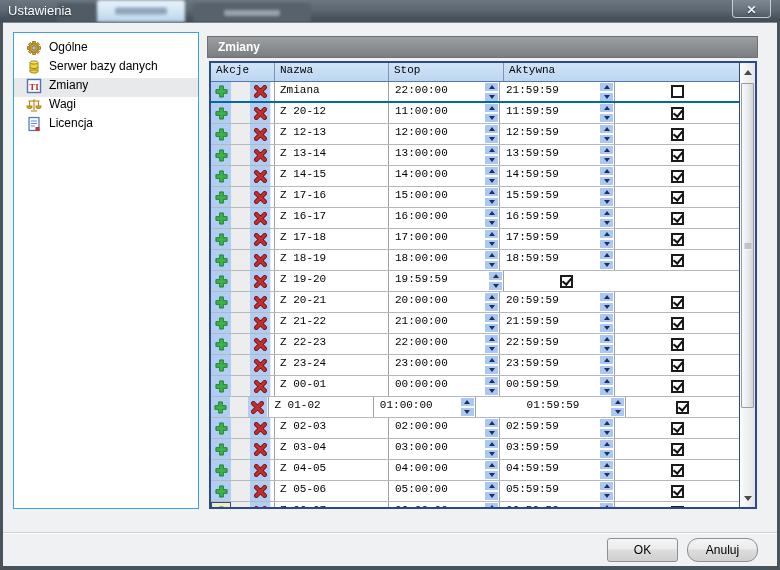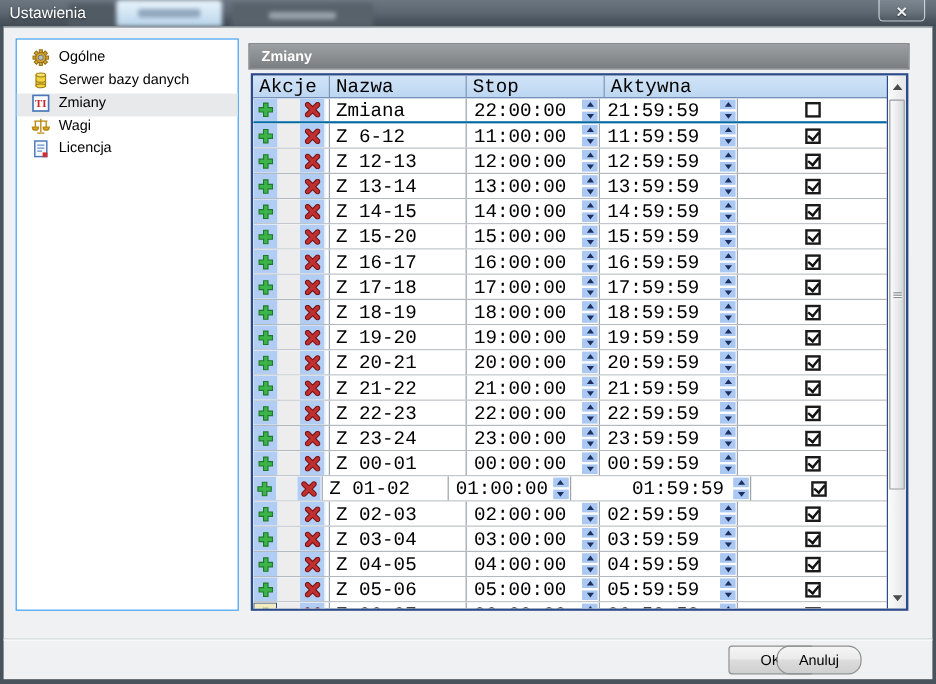--- a/index.html
+++ b/index.html
@@ -55,21 +55,21 @@
     position:absolute; top:0; left:0; right:0; height:22px;
     background:linear-gradient(180deg,#9b9fa2 0%,#8b8f92 50%,#7a7e81 100%);
     border:1px solid #6e7276;
     color:#ffffff; font-size:12px; font-weight:bold; line-height:21px; padding-left:10px;
   }
 
   
   .table {
     position:absolute; top:25px; left:2px; width:548px; height:448px;
     border:2px solid #2b4a87; background:#ffffff; overflow:hidden;
-    font-family:"Liberation Mono", monospace; font-size:16px; color:#000;
+    font-family:"Liberation Mono", monospace; font-size:11px; color:#000;
   }
   .thead { display:flex; height:19px;
     background:linear-gradient(180deg,#d2e4f7 0%,#bcd6f1 100%);
     border-bottom:1px solid #5577a8;
   }
   .th { padding:1px 0 0 5px; border-right:1px solid #7e96b6; overflow:hidden; white-space:nowrap; }
   .rows { position:absolute; top:19px; left:0; right:16px; bottom:0; overflow:hidden; }
   .trow { display:flex; height:21px; border-bottom:1px solid #b4b9bd; background:#fff; }
   .trow.template-row { border-bottom:2px solid #0369a1; }
   .td { border-right:1px solid #9aa3ac; overflow:hidden; white-space:nowrap; position:relative; }
@@ -110,21 +110,21 @@
 
   
   .footer-sep { position:absolute; left:0; right:0; top:509px; height:2px;
     border-top:1px solid #cfd2d4; border-bottom:1px solid #fbfcfd; }
   .btn {
     position:absolute; top:515px; width:71px; height:24px;
     border:1px solid #8e8f8f; border-radius:3px;
     background:linear-gradient(180deg,#f5f5f5 0%,#ebebeb 45%,#dddddd 50%,#cfcfcf 100%);
     font-size:12px; color:#000; text-align:center; line-height:22px; cursor:pointer;
   }
-  .btn-ok { left:604px; } .btn-cancel { left:644px;border-radius:11px; }
+  .btn-ok { left:604px; } .btn-cancel { left:684px;border-radius:11px; }
 </style>
 </head>
 <body>
 
 <div class="window">
 
   <div class="titlebar">
     <div class="bg-tab bg-tab-frag"></div>
     <div class="bg-tab bg-tab-light">
         <div class="smudge"></div>
@@ -257,21 +257,21 @@
         </svg>
       </div>
       <div class="act-gap"></div>
       <div class="act-btn">
         <svg width="13" height="13" viewBox="0 0 14 14">
           <path d="M2.5 2.5 L11.5 11.5 M11.5 2.5 L2.5 11.5" stroke="#7a1414" stroke-width="5" stroke-linecap="round"></path>
           <path d="M2.5 2.5 L11.5 11.5 M11.5 2.5 L2.5 11.5" stroke="#c13030" stroke-width="3" stroke-linecap="round"></path>
         </svg>
       </div>
     </div>
-    <div class="td td-nazwa">Z 6-12</div>
+    <div class="td td-nazwa">Z 20-12</div>
     <div class="td td-time">
       <span>11:00:00</span>
       <div class="spinner">
         <div class="spin-half">
                     <div class="tri-up"></div>
                   </div>
         <div class="spin-half">
                     <div class="tri-dn"></div>
                   </div>
       </div>
@@ -425,21 +425,21 @@
         </svg>
       </div>
       <div class="act-gap"></div>
       <div class="act-btn">
         <svg width="13" height="13" viewBox="0 0 14 14">
           <path d="M2.5 2.5 L11.5 11.5 M11.5 2.5 L2.5 11.5" stroke="#7a1414" stroke-width="5" stroke-linecap="round"></path>
           <path d="M2.5 2.5 L11.5 11.5 M11.5 2.5 L2.5 11.5" stroke="#c13030" stroke-width="3" stroke-linecap="round"></path>
         </svg>
       </div>
     </div>
-    <div class="td td-nazwa">Z 15-20</div>
+    <div class="td td-nazwa">Z 17-16</div>
     <div class="td td-time">
       <span>15:00:00</span>
       <div class="spinner">
         <div class="spin-half">
                     <div class="tri-up"></div>
                   </div>
         <div class="spin-half">
                     <div class="tri-dn"></div>
                   </div>
       </div>
@@ -594,31 +594,20 @@
       </div>
       <div class="act-gap"></div>
       <div class="act-btn">
         <svg width="13" height="13" viewBox="0 0 14 14">
           <path d="M2.5 2.5 L11.5 11.5 M11.5 2.5 L2.5 11.5" stroke="#7a1414" stroke-width="5" stroke-linecap="round"></path>
           <path d="M2.5 2.5 L11.5 11.5 M11.5 2.5 L2.5 11.5" stroke="#c13030" stroke-width="3" stroke-linecap="round"></path>
         </svg>
       </div>
     </div>
     <div class="td td-nazwa">Z 19-20</div>
-    <div class="td td-time">
-      <span>19:00:00</span>
-      <div class="spinner">
-        <div class="spin-half">
-                    <div class="tri-up"></div>
-                  </div>
-        <div class="spin-half">
-                    <div class="tri-dn"></div>
-                  </div>
-      </div>
-    </div>
     <div class="td td-time td-stop" style="width:115px;padding:2px 0 0 6px;">
       <span>19:59:59</span>
       <div class="spinner">
         <div class="spin-half">
                     <div class="tri-up"></div>
                   </div>
         <div class="spin-half">
                     <div class="tri-dn"></div>
                   </div>
       </div>

